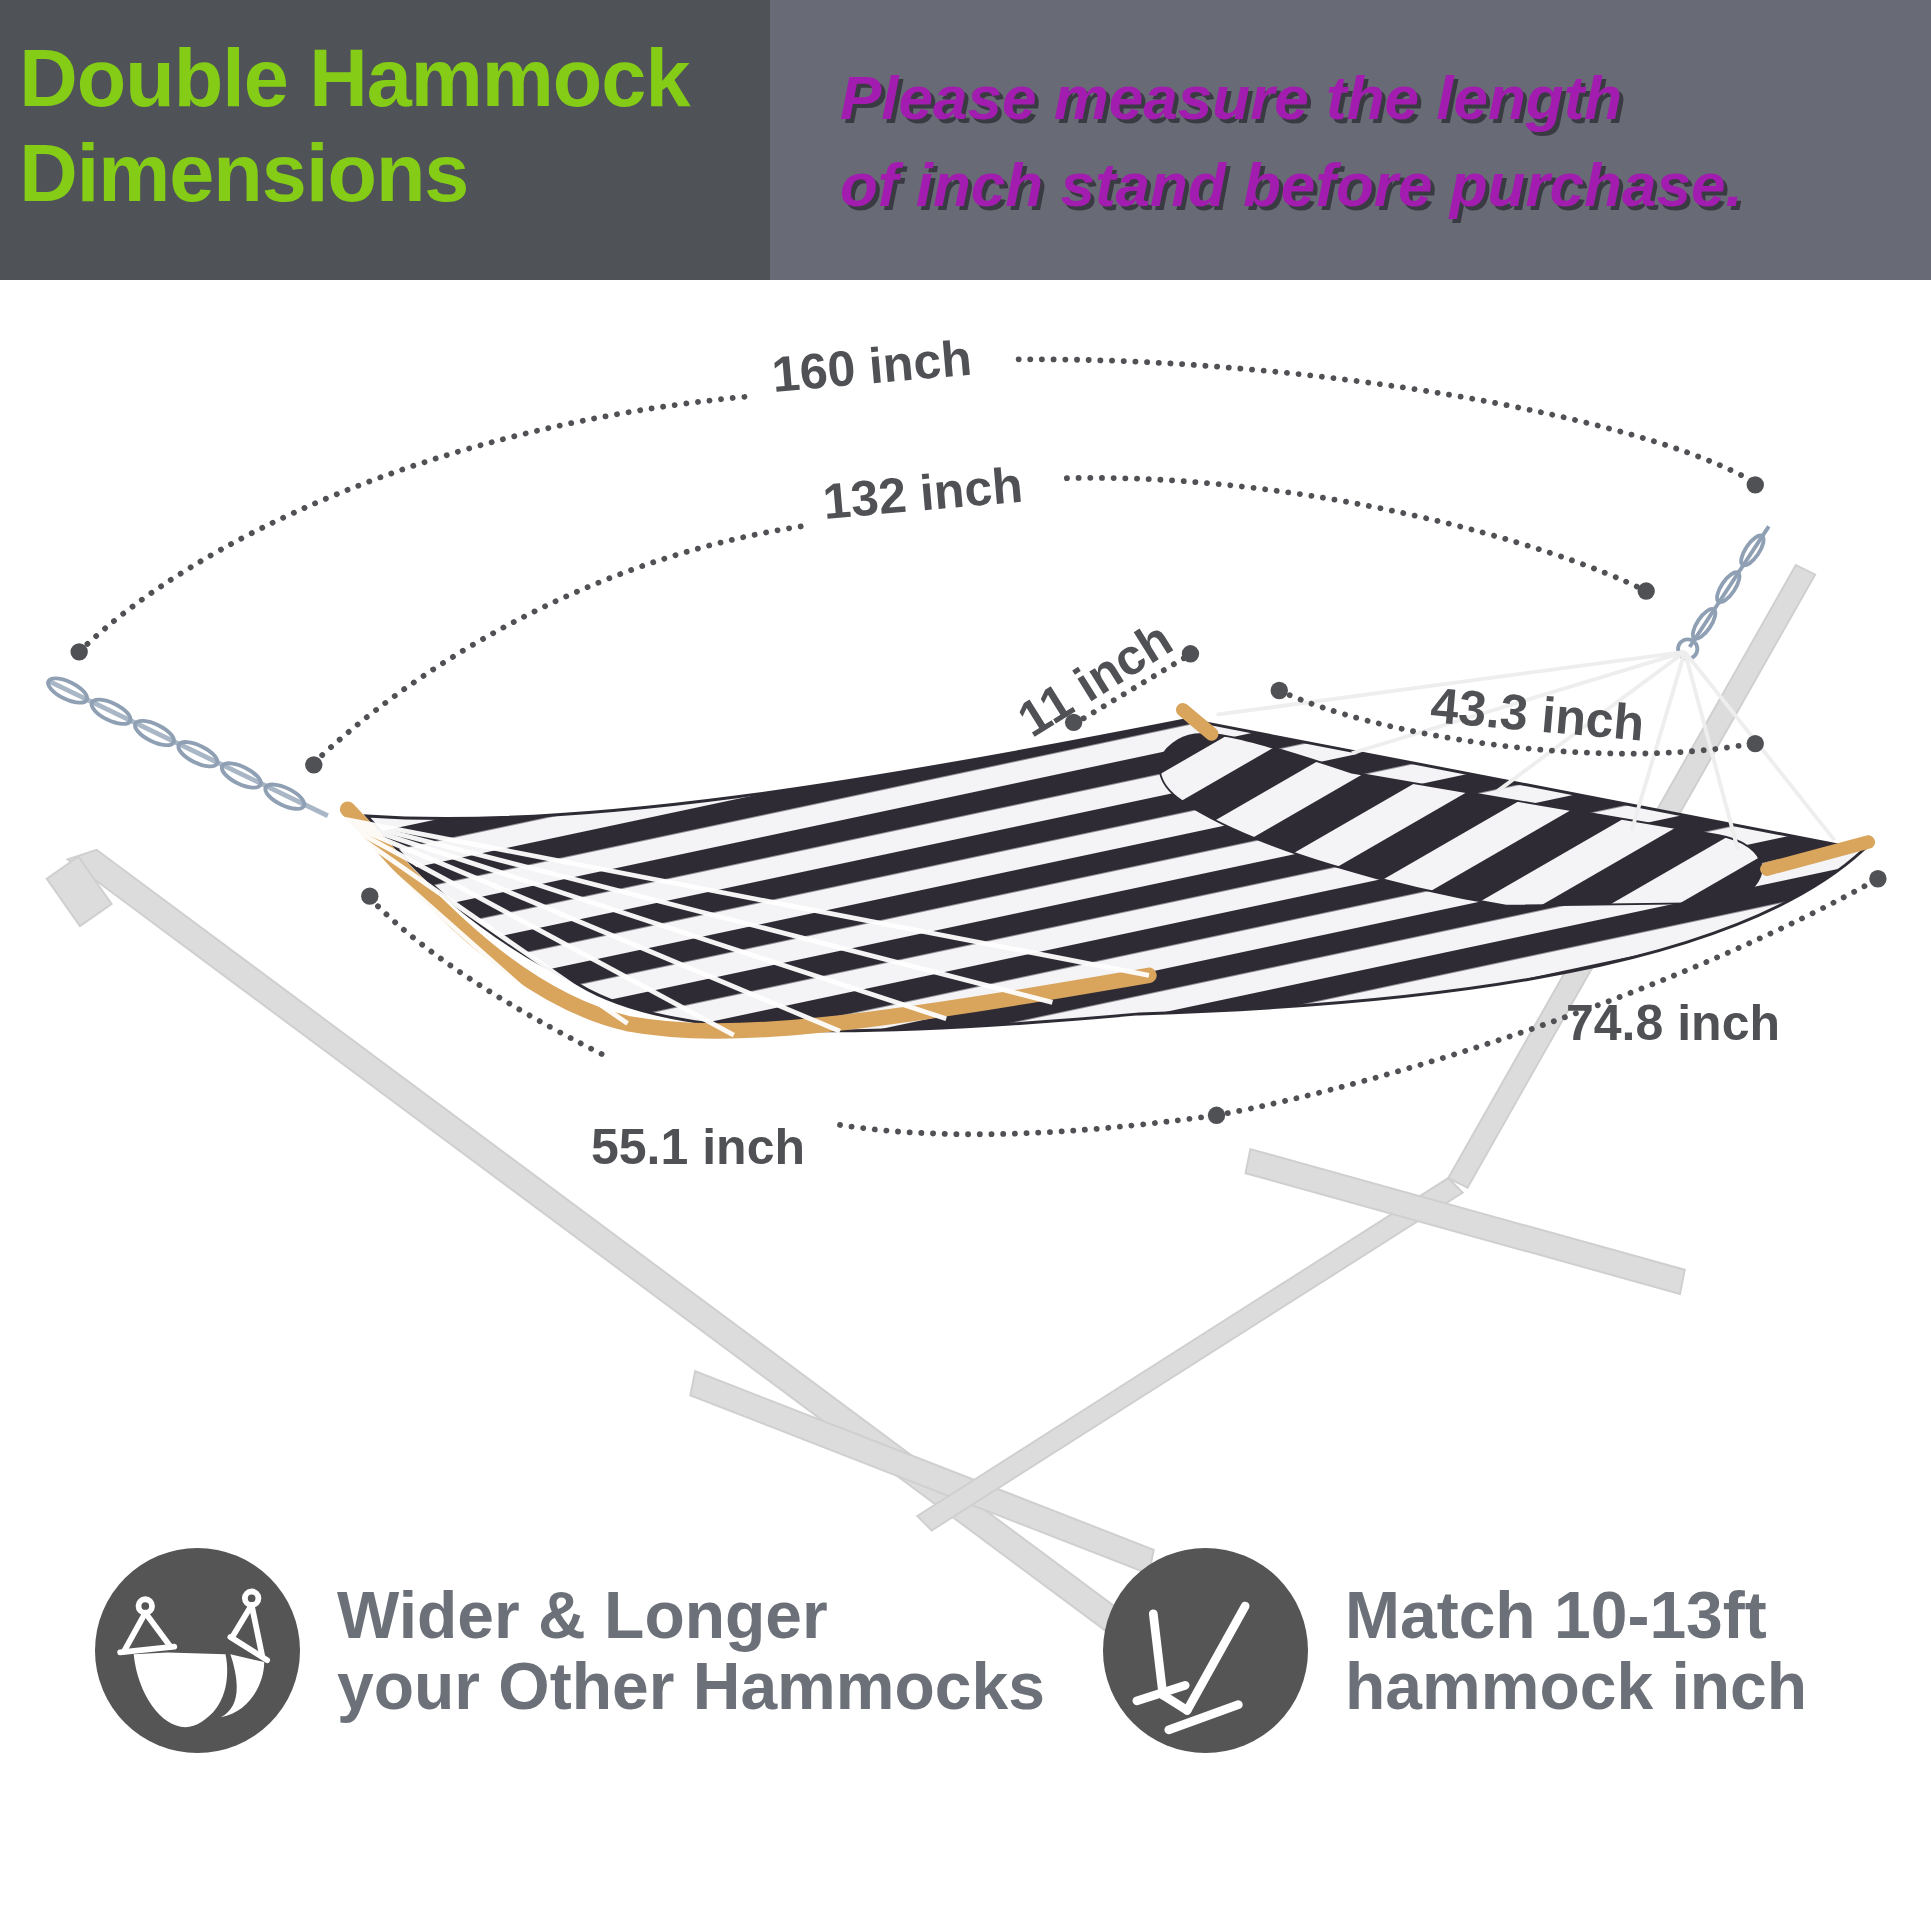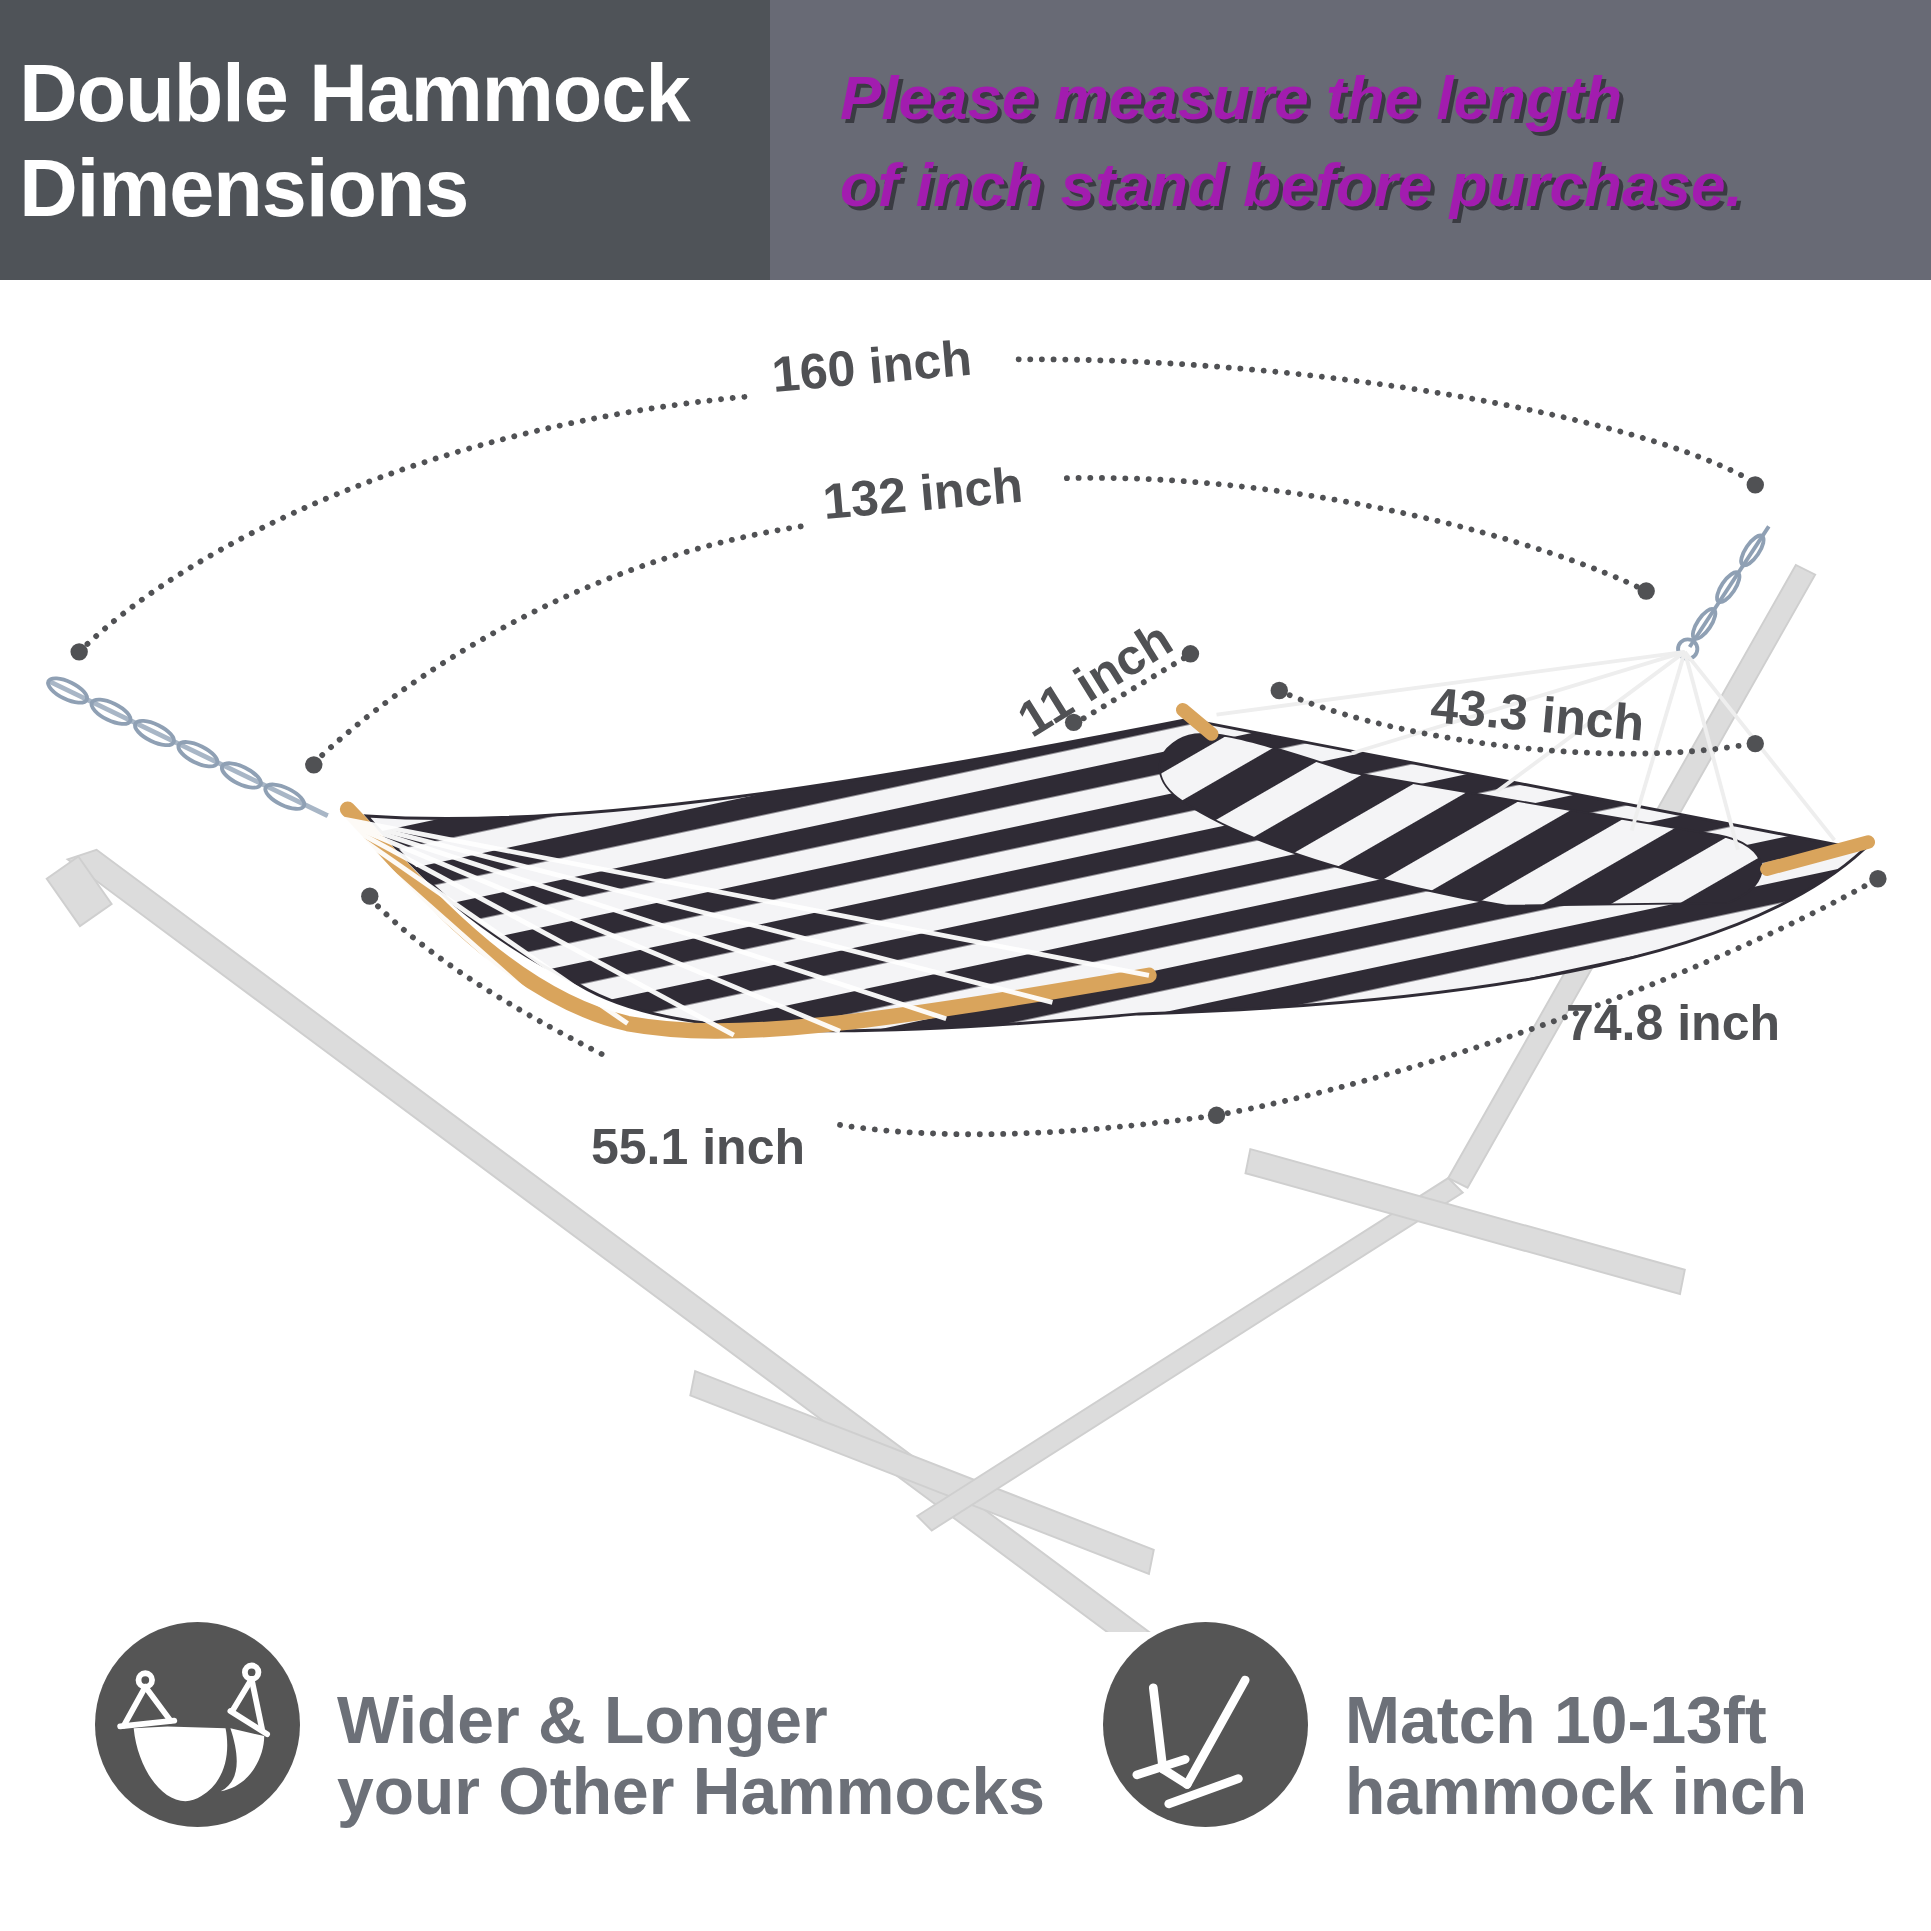--- a/index.html
+++ b/index.html
@@ -1,27 +1,27 @@
 <!DOCTYPE html>
 <html><head>
 <meta charset="utf-8">
 <style>
   html, body { margin:0; padding:0; }
   body { width:1931px; height:1931px; position:relative; background:#ffffff; overflow:hidden;
          font-family:"Liberation Sans", sans-serif; }
   .header { position:absolute; left:0; top:0; width:1931px; height:280px; display:flex; }
   .header-left { width:770px; height:280px; background:#4f5358; position:relative; }
   .header-right { flex:1; height:280px; background:#686a75; position:relative; }
-  .title { position:absolute; left:19.3px; top:46px; color:#ffffff; font-weight:bold; font-size:81px; line-height:95px; letter-spacing:-1px; }
+  .title { position:absolute; left:19.3px; top:31px; color:#84cc16; font-weight:bold; font-size:81px; line-height:95px; letter-spacing:-1px; }
   .notice { position:absolute; left:840px; top:54px; color:#a21caf; font-weight:bold; font-style:italic; font-size:62px; line-height:87px;
             text-shadow:3.9px 3.9px 0 #3a3b42; }
   .notice-line { display:block; white-space:nowrap; }
   .art { position:absolute; left:0; top:280px; width:1931px; height:1352px; }
   .dim-label { position:absolute; color:#505154; font-weight:bold; font-size:50px; white-space:nowrap; transform-origin:left center; }
-  .feature { position:absolute; top:1622px; display:flex; align-items:flex-end; }
+  .feature { position:absolute; top:1548px; display:flex; align-items:center; }
   .feature-icon { width:205px; height:205px; border-radius:50%; background:#555555; flex:none; position:relative; }
   .feature-text { margin-left:37px; color:#6c7078; font-weight:bold; font-size:66px; line-height:71px; }
   .feature-text span { display:block; white-space:nowrap; }
 </style>
 </head>
 <body>
 
 <div class="header">
   <div class="header-left">
     <div class="title">

